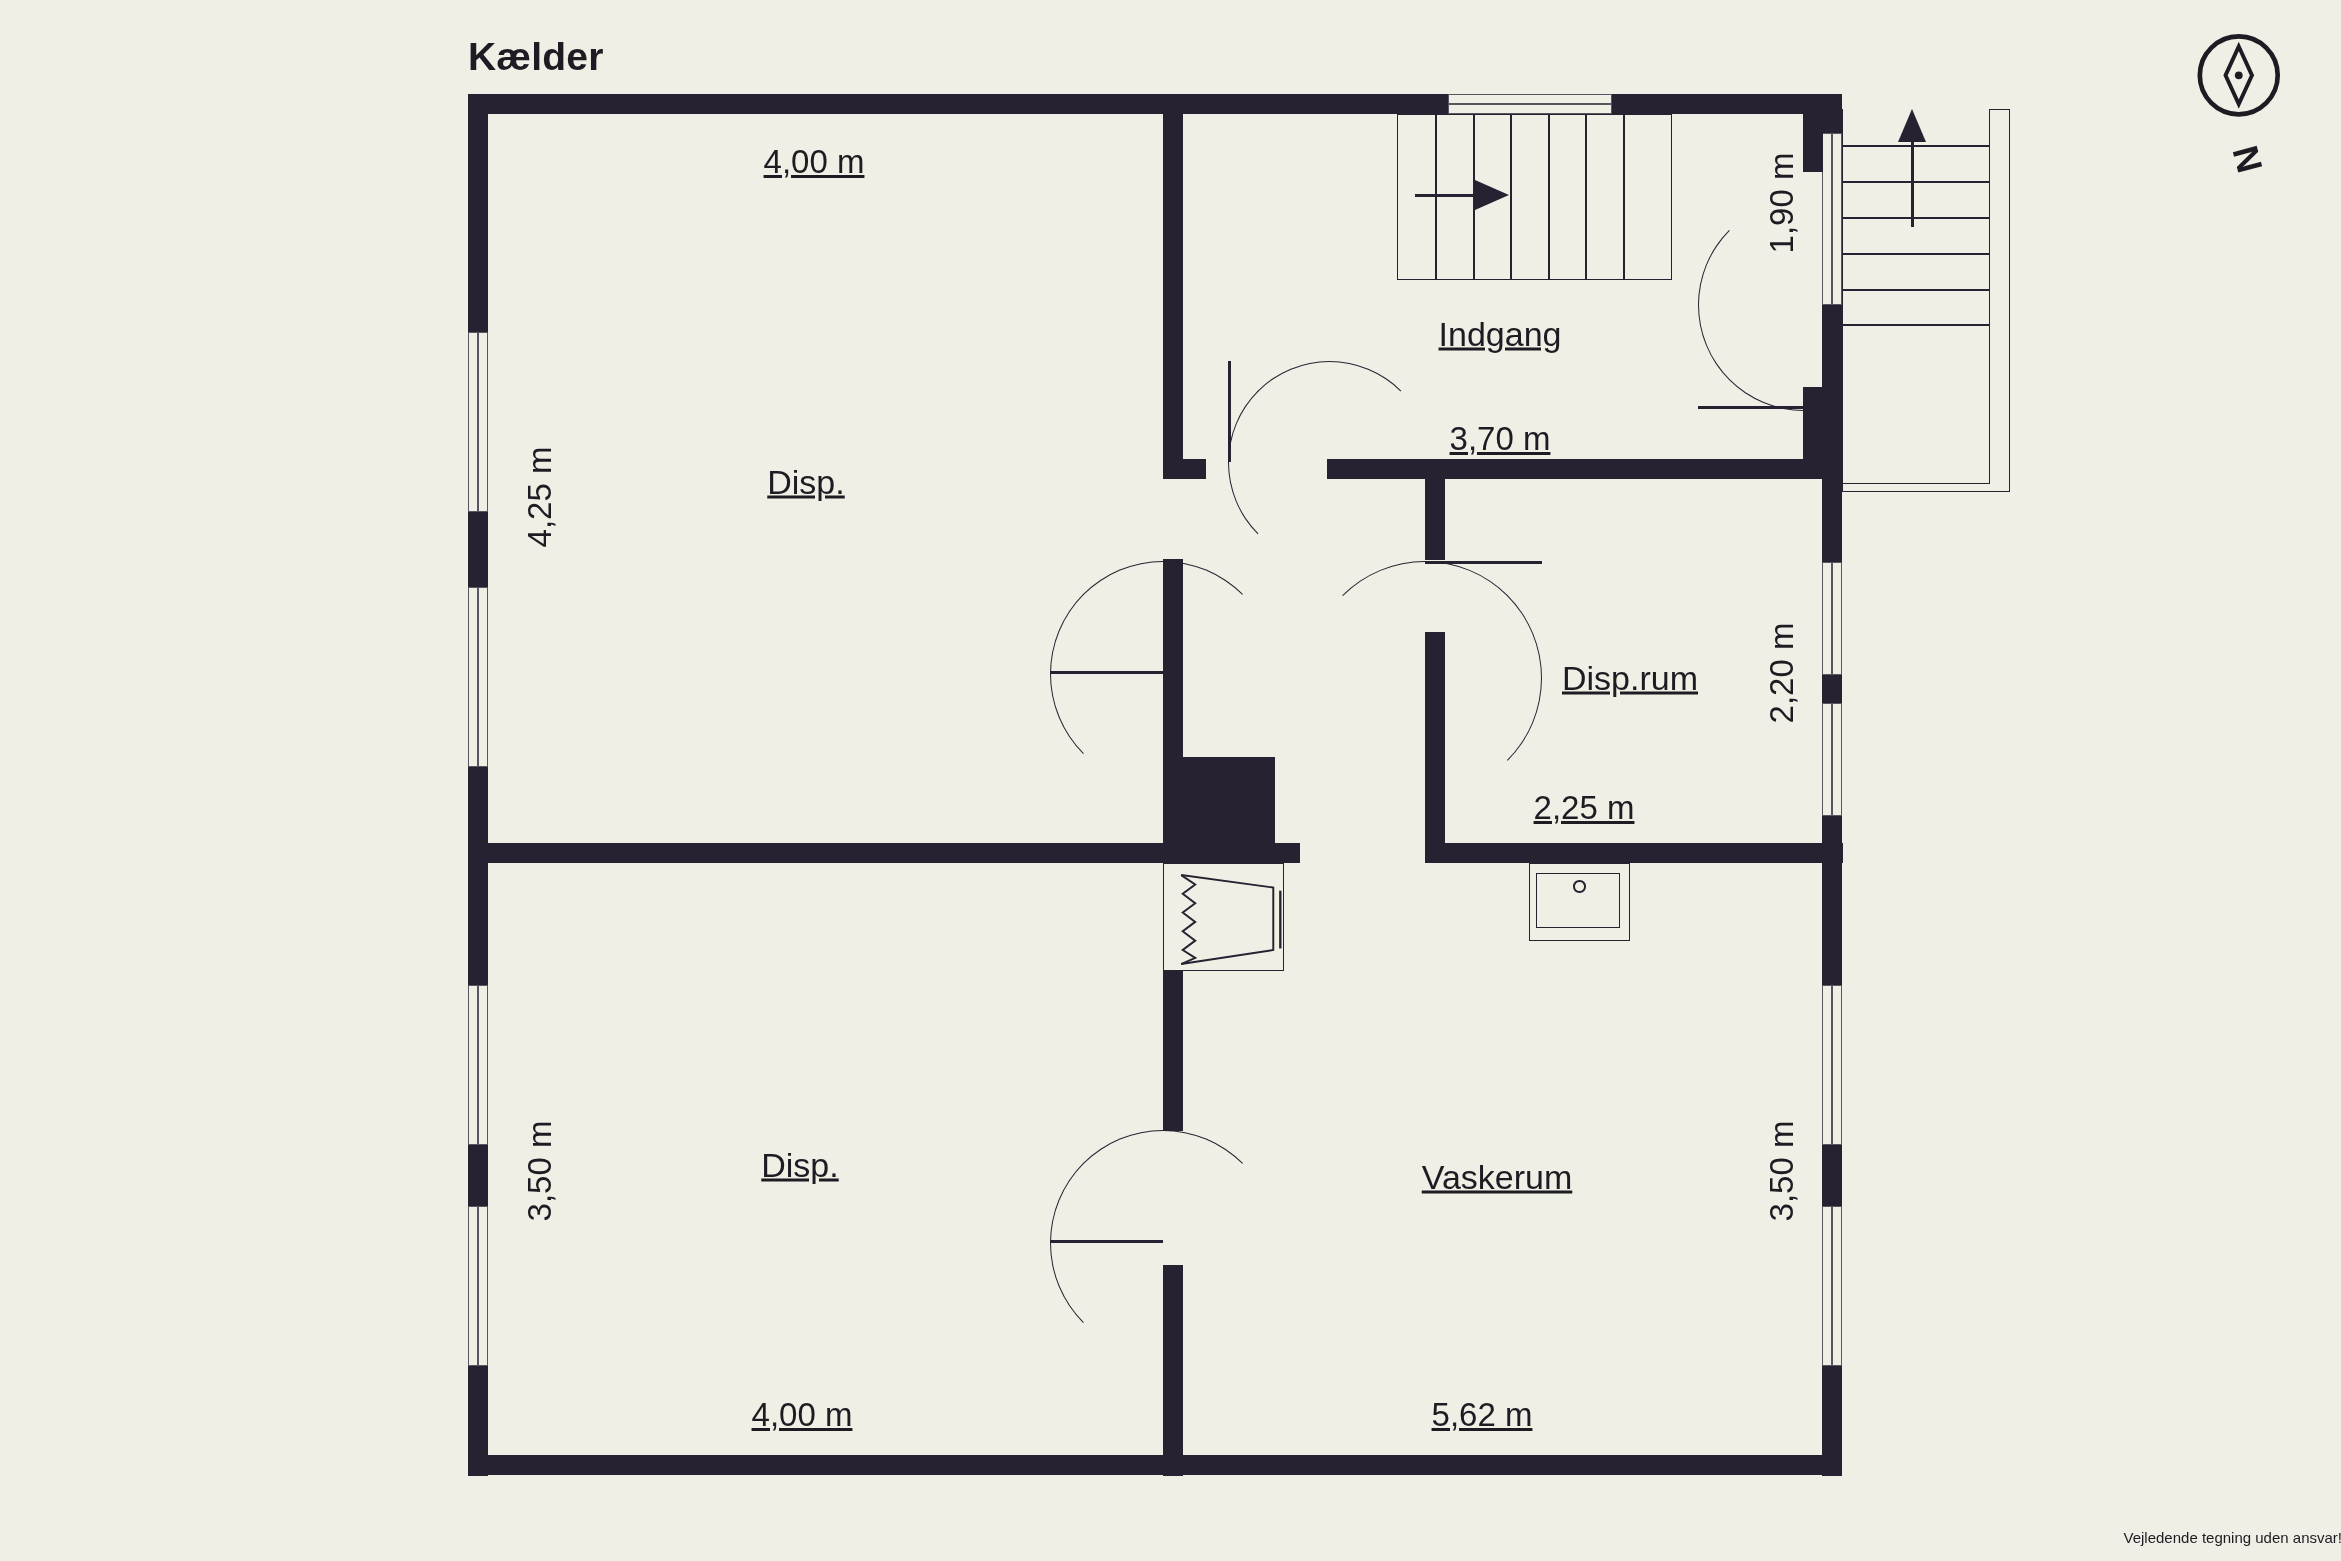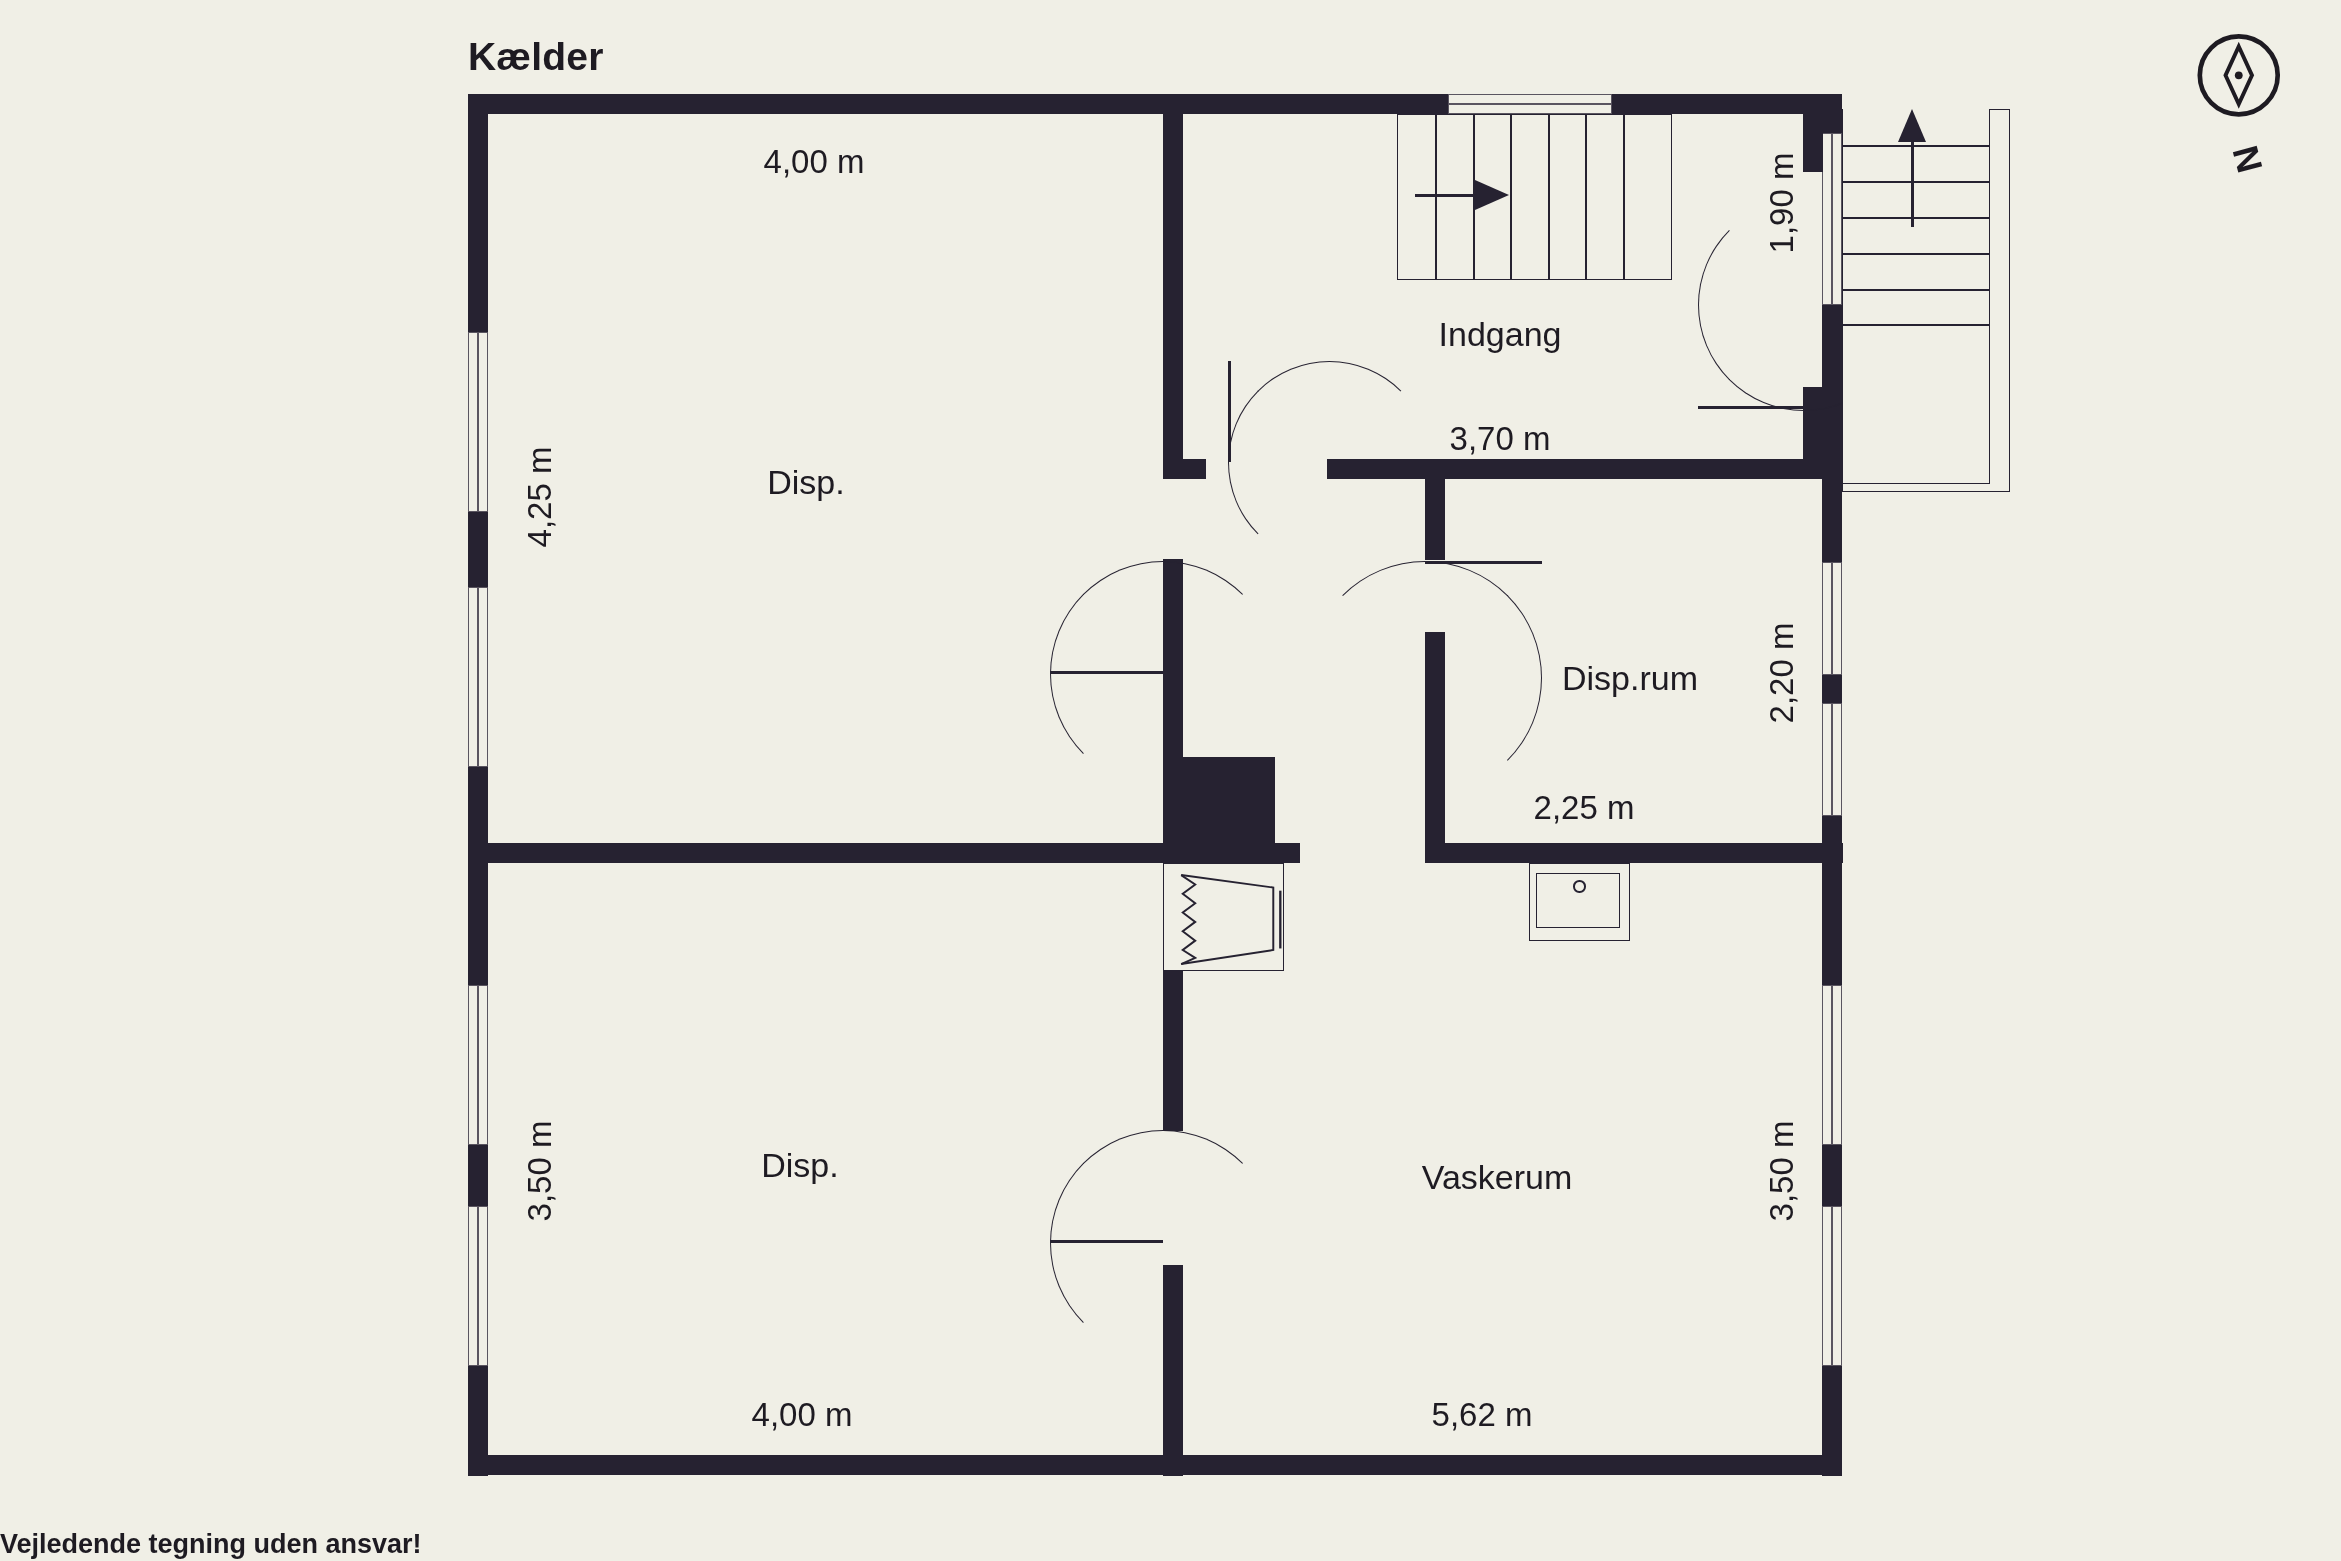--- a/index.html
+++ b/index.html
@@ -30,23 +30,23 @@
     font-weight: bold;
     color: #1e1b22;
     letter-spacing: 0.2px;
   }
 
   .footnote {
     position: absolute;
     left: 0;
     top: 1529px;
     width: 2342px;
-    text-align: left;
-    font-size: 27px;
-    font-weight: bold;
+    text-align: right;
+    font-size: 15px;
+    font-weight: normal;
     color: #1e1b22;
   }
 
   
   .wall {
     position: absolute;
     background: #262231;
   }
 
   
@@ -95,21 +95,21 @@
   
   .label {
     position: absolute;
     color: #1e1b22;
     white-space: nowrap;
     transform-origin: center center;
   }
   .room-label { font-size: 34px; }
   .dim-label  { font-size: 33px; }
   .rot-90 { transform: translate(-50%, -50%) rotate(-90deg); }
-  .no-rot { transform: translate(-50%, -50%); }
+  .no-rot { transform: translate(-50%, -50%); text-decoration: underline; }
 
   
   .stair-box {
     position: absolute;
     box-sizing: border-box;
     border: 1.6px solid #262231;
     background: #f0efe6;
   }
   .stair-step-v {
     position: absolute;

